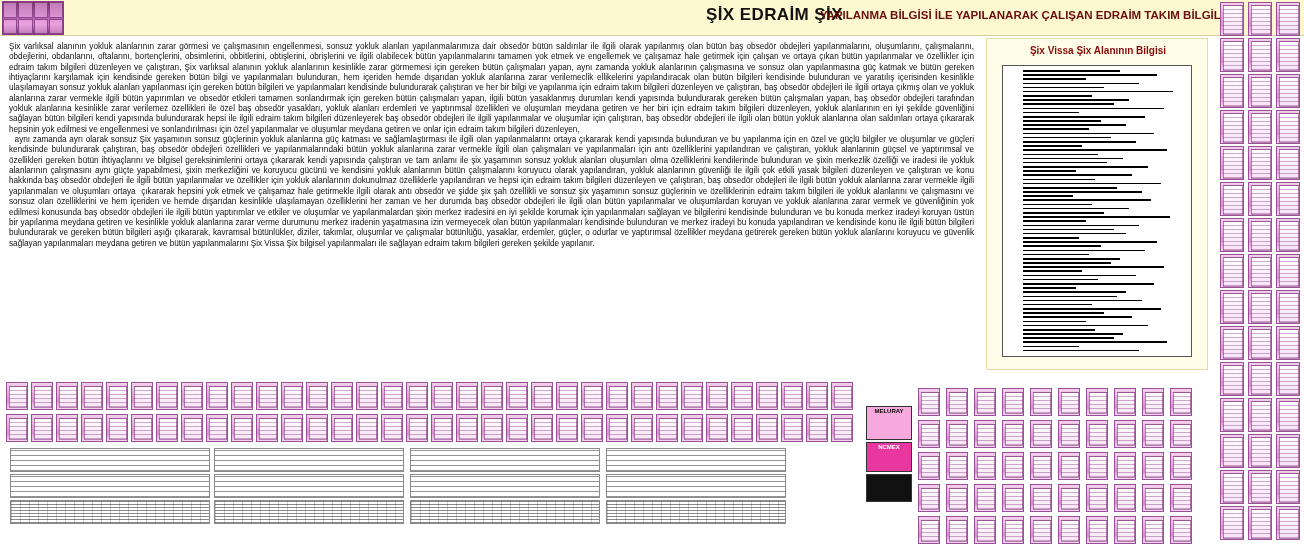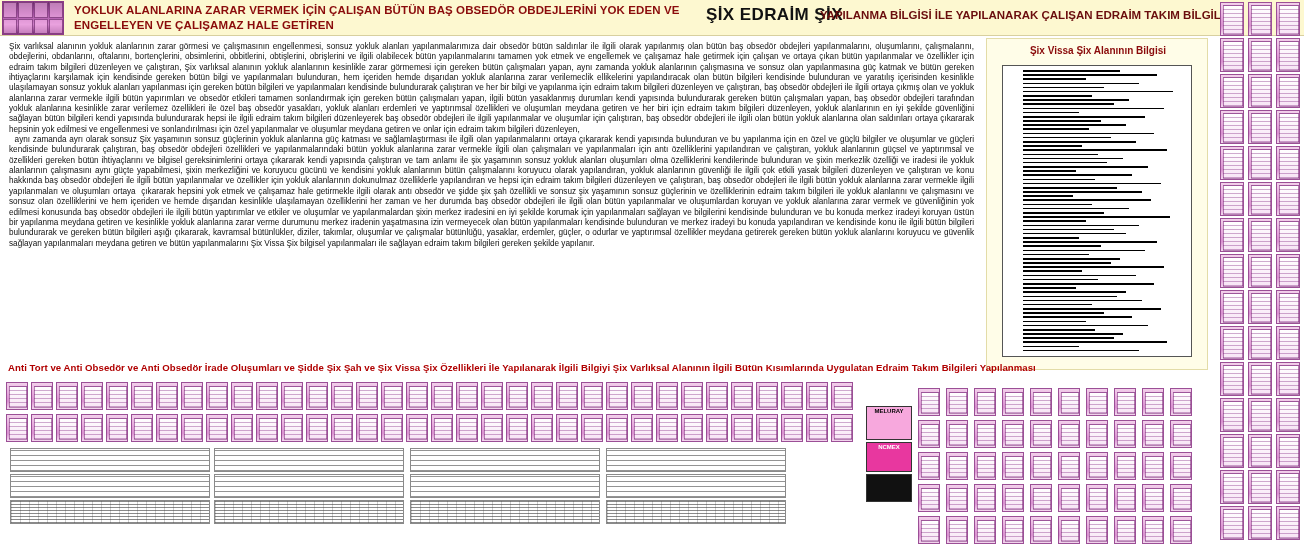--- a/index.html
+++ b/index.html
@@ -217,21 +217,20 @@
         <div></div>
           <div></div>
           <div></div>
           <div></div>
         <div></div>
           <div></div>
           <div></div>
           <div></div>
       </div>
     </div>
-    <div class="header-title">YOKLUK ALANLARINA ZARAR VERMEK İÇİN ÇALIŞAN BÜTÜN BAŞ OBSEDÖR OBDEJLERİNİ YOK EDEN VE ENGELLEYEN VE ÇALIŞAMAZ HALE GETİREN</div>
     <div class="header-brand">ŞİX EDRAİM ŞİX</div>
     <div class="header-sub">YAPILANMA BİLGİSİ İLE YAPILANARAK ÇALIŞAN EDRAİM TAKIM BİLGİLERİ</div>
   </div>
 
   <div class="body-panel">
     <div class="body-text">Şix varlıksal alanının yokluk alanlarının zarar görmesi ve çalışmasının engellenmesi, sonsuz yokluk alanları yapılanmalarımıza dair obsedör bütün saldırılar ile ilgili olarak yapılanmış olan bütün baş obsedör obdejleri yapılanmalarını, oluşumlarını, çalışmalarını, obdejlerini, obdanlarını, oftalarını, bortençlerini, obsimlerini, obbitlerini, obtişlerini, obrişlerini ve ilgili olabilecek bütün yapılanmalarını tamamen yok etmek ve engellemek ve çalışamaz hale getirmek için çalışan ve ortaya çıkan bütün yapılanmalar ve özellikler için edraim takım bilgileri düzenleyen ve çalıştıran, Şix varlıksal alanının yokluk alanlarının kesinlikle zarar görmemesi için gereken bütün çalışmaları yapan, aynı zamanda yokluk alanlarının çalışmasına ve sonsuz olan yapılanmasına güç katmak ve bütün gereken ihtiyaçlarını karşılamak için kendisinde gereken bütün bilgi ve yapılanmaları bulunduran, hem içeriden hemde dışarıdan yokluk alanlarına zarar verilemeclik ellikelerini yapılandıracak olan bütün bilgileri kendisinde bulunduran ve yaratılış içerisinden kesinlikle ulaşılamayan sonsuz yokluk alanları yapılanması için gereken bütün bilgileri ve yapılanmaları kendisinde bulundurarak çalıştıran ve her bir bilgi ve yapılanma için edraim takım bilgileri düzenleyen ve çalıştıran, baş obsedör obdejleri ile ilgili ortaya çıkmış olan ve yokluk alanlarına zarar vermekle ilgili bütün yapırımları ve obsedör etkileri tamamen sonlandırmak için gereken bütün çalışmaları yapan, ilgili bütün yasaklanmış durumları kendi yapısında bulundurarak gereken bütün çalışmaları yapan, baş obsedör obdejleri tarafından yokluk alanlarına kesinlikle zarar verilemez özellikleri ile özel baş obsedör yasakları, yokluk alanları erdemleri ve yaptırımsal özellikleri ve oluşumları meydana getiren ve her biri için edraim takım bilgileri düzenleyen, yokluk alanlarının en iyi şekilde güvenliğini sağlayan bütün bilgileri kendi yapısında bulundurarak hepsi ile ilgili edraim takım bilgileri düzenleyerek baş obsedör obdejleri ile ilgili yapılanmalar ve oluşumlar için çalıştıran, baş obsedör obdejleri ile ilgili olan bütün yokluk alanlarına olan saldırıları ortaya çıkararak hepsinin yok edilmesi ve engellenmesi ve sonlandırılması için özel yapılanmalar ve oluşumlar meydana getiren ve onlar için edraim takım bilgileri düzenleyen,
   aynı zamanda ayrı olarak sonsuz Şix yaşamının sonsuz güçlerinin yokluk alanlarına güç katması ve sağlamlaştırması ile ilgili olan yapılanmalarını ortaya çıkararak kendi yapısında bulunduran ve bu yapılanma için en özel ve güçlü bilgiler ve oluşumlar ve güçleri kendisinde bulundurarak çalıştıran, baş obsedör obdejleri özellikleri ve yapılanmalarındaki bütün yokluk alanlarına zarar vermekle ilgili olan çalışmaları ve yapılanmaları için antı özelliklerini yapılandıran ve çalıştıran, yokluk alanlarının güçsel ve yaptırımsal ve özellikleri gereken bütün ihtiyaçlarını ve bilgisel gereksinimlerini ortaya çıkararak kendi yapısında çalıştıran ve tam anlamı ile şix yaşamının sonsuz yokluk alanları oluşumları olma özelliklerini kendilerinde bulunduran ve şixin merkezlik özelliği ve iradesi ile yokluk alanlarının çalışmasını aynı güçte yapabilmesi, şixin merkezliğini ve koruyucu gücünü ve kendisini yokluk alanlarının bütün çalışmalarını koruyucu olarak yapılandıran, yokluk alanlarının güvenliği ile ilgili çok etkili yasak bilgileri düzenleyen ve çalıştıran ve konu hakkında baş obsedör obdejleri ile ilgili bütün yapılanmalar ve özellikler için yokluk alanlarının dokunulmaz özelliklerle yapılandıran ve hepsi için edraim takım bilgileri düzenleyen ve çalıştıran, baş obsedör obdejleri ile ilgili bütün yokluk alanlarına zarar vermekle ilgili yapılanmaları ve oluşumları ortaya  çıkararak hepsini yok etmek ve çalışamaz hale getirmekle ilgili olarak antı obsedör ve şidde şix şah özellikli ve sonsuz şix yaşamının sonsuz güçlerinin ve özelliklerinin edraim takım bilgileri ile yokluk alanlarını ve çalışmasını ve sonsuz olan özelliklerini ve hem içeriden ve hemde dışarıdan kesinlikle ulaşılamayan özelliklerini her zaman ve her durumda baş obsedör obdejleri ile ilgili olan bütün yapılanmalar ve oluşumlardan koruyan ve yokluk alanlarına zarar vermek ve güvenliğinin yok edilmesi konusunda baş obsedör obdejleri ile ilgili bütün yaptırımlar ve etkiler ve oluşumlar ve yapılanmalardan şixin merkez iradesini en iyi şekilde korumak için yapılanmaları sağlayan ve bilgilerini kendisinde bulunduran ve bu konuda merkez iradeyi koruyan üstün bir yapılanma meydana getiren ve kesinlikle yokluk alanlarına zarar verme durumunu merkez iradenin yaşatmasına izin vermeyecek olan bütün yapılanmaları kendisinde bulunduran ve merkez iradeyi bu konuda yapılandıran ve kendisinde konu ile ilgili bütün bilgileri bulundurarak ve gereken bütün bilgileri aşığı çıkararak, kavramsal bütünlükler, diziler, takımlar, oluşumlar ve çalışmalar bütünlüğü, yasaklar, erdemler, güçler, o odurlar ve yaptırımsal özellikler meydana getirerek gereken bütün yokluk alanlarını koruyucu ve güvenlik sağlayan yapılanmaları meydana getiren ve bütün yapılanmalarını Şix Vissa Şix bilgisel yapılanmaları ile sağlayan edraim takım bilgileri gereken şekilde yapılanır.</div>
   </div>
 
   <div class="chart-panel">
@@ -303,21 +302,20 @@
           <div class="bar" style="top: 258.941px; width: 71.875px;"></div>
           <div class="bar" style="top: 263.118px; width: 100px;"></div>
           <div class="bar" style="top: 267.294px; width: 90.625px;"></div>
           <div class="bar" style="top: 271.471px; width: 143.75px;"></div>
           <div class="bar" style="top: 275.647px; width: 56.25px;"></div>
           <div class="bar" style="top: 279.824px; width: 115.625px;"></div>
         </div>
     </div>
   </div>
 
-  <div class="banner">Anti Tort ve Anti Obsedör ve Anti Obsedör İrade Oluşumları ve Şidde Şix Şah ve Şix Vissa Şix Özellikleri İle Yapılanarak İlgili Bilgiyi Şix Varlıksal Alanının İlgili Bütün Kısımlarında Uygulatan Edraim Takım Bilgileri Yapılanması</div>
 
   <div class="right-band" id="right-band">
       <div class="tile tall" style="left: 2px; top: 2px; width: 24px; height: 34px;"></div>
       <div class="tile tall" style="left: 30px; top: 2px; width: 24px; height: 34px;"></div>
       <div class="tile tall" style="left: 58px; top: 2px; width: 24px; height: 34px;"></div>
       <div class="tile tall" style="left: 2px; top: 38px; width: 24px; height: 34px;"></div>
       <div class="tile tall" style="left: 30px; top: 38px; width: 24px; height: 34px;"></div>
       <div class="tile tall" style="left: 58px; top: 38px; width: 24px; height: 34px;"></div>
       <div class="tile tall" style="left: 2px; top: 74px; width: 24px; height: 34px;"></div>
       <div class="tile tall" style="left: 30px; top: 74px; width: 24px; height: 34px;"></div>

